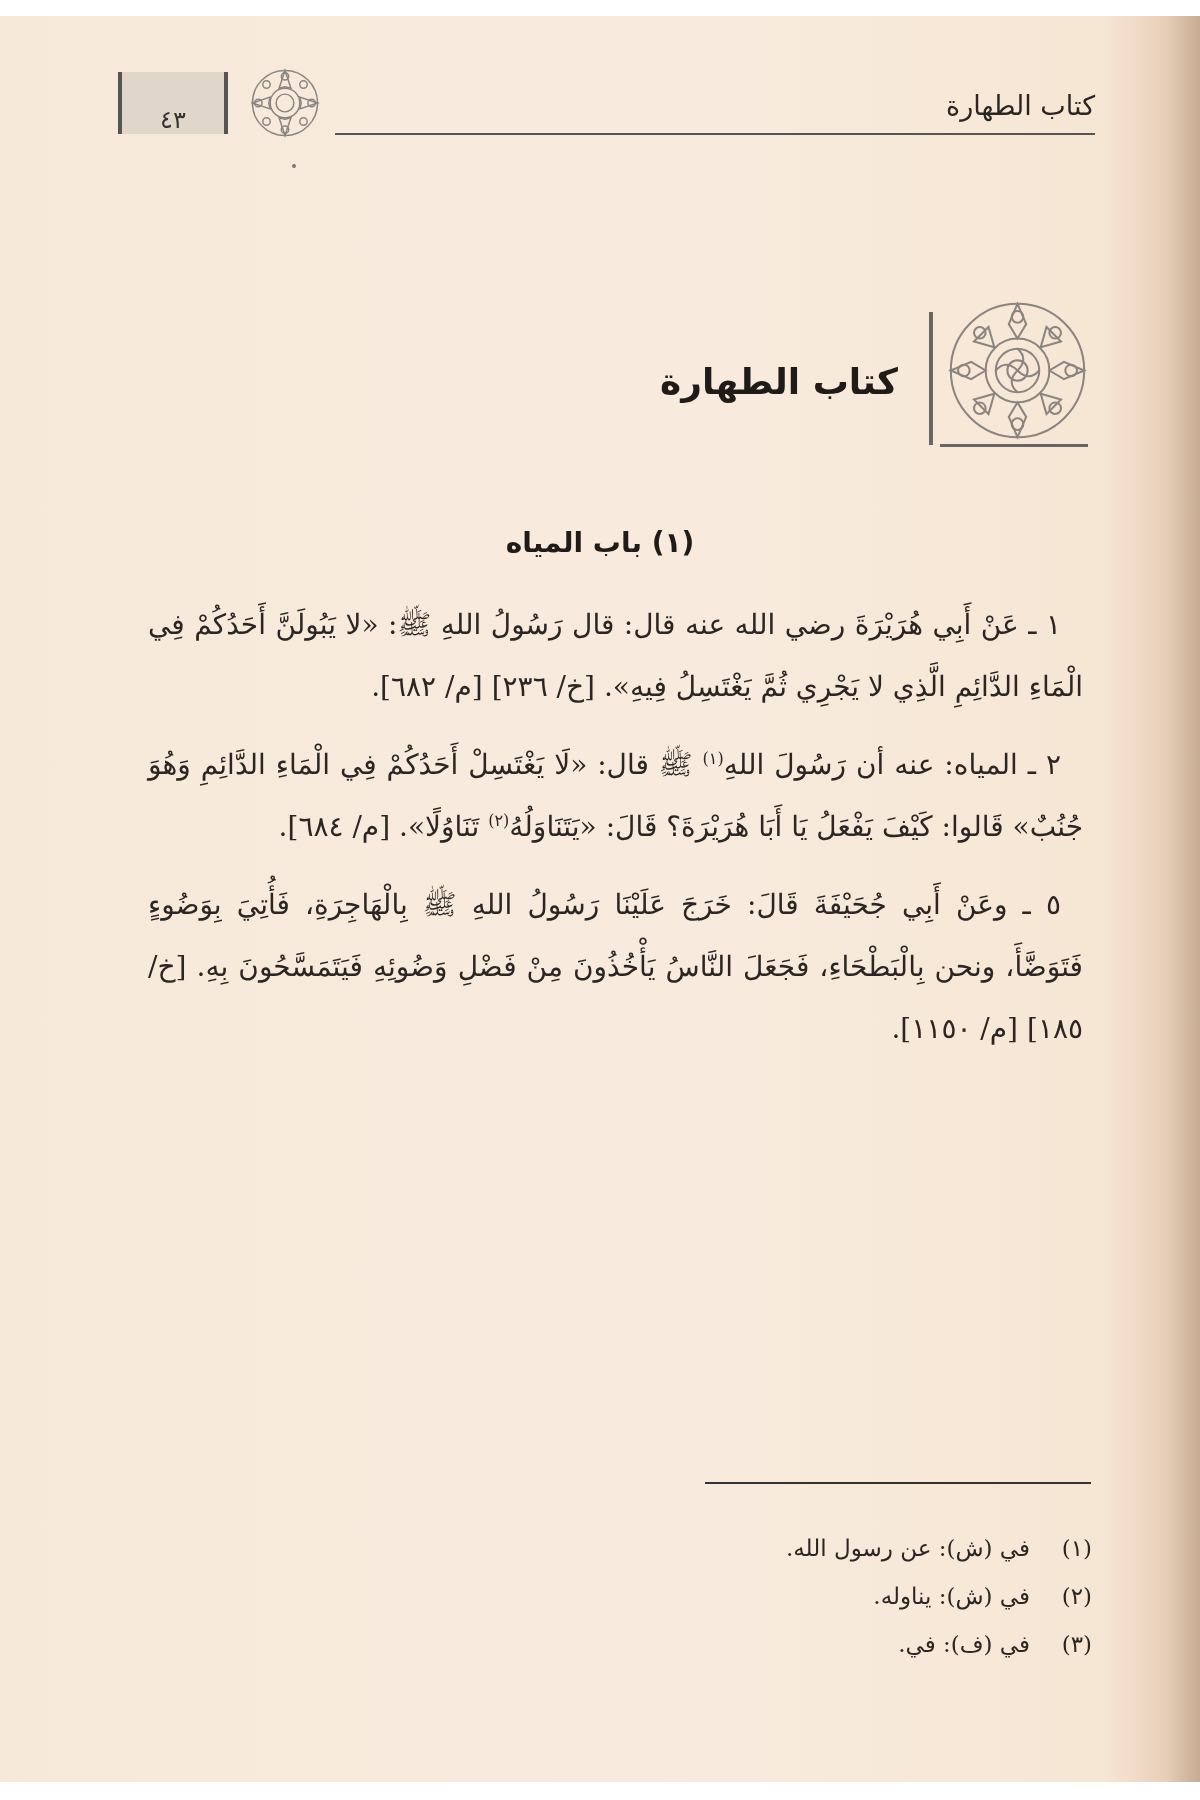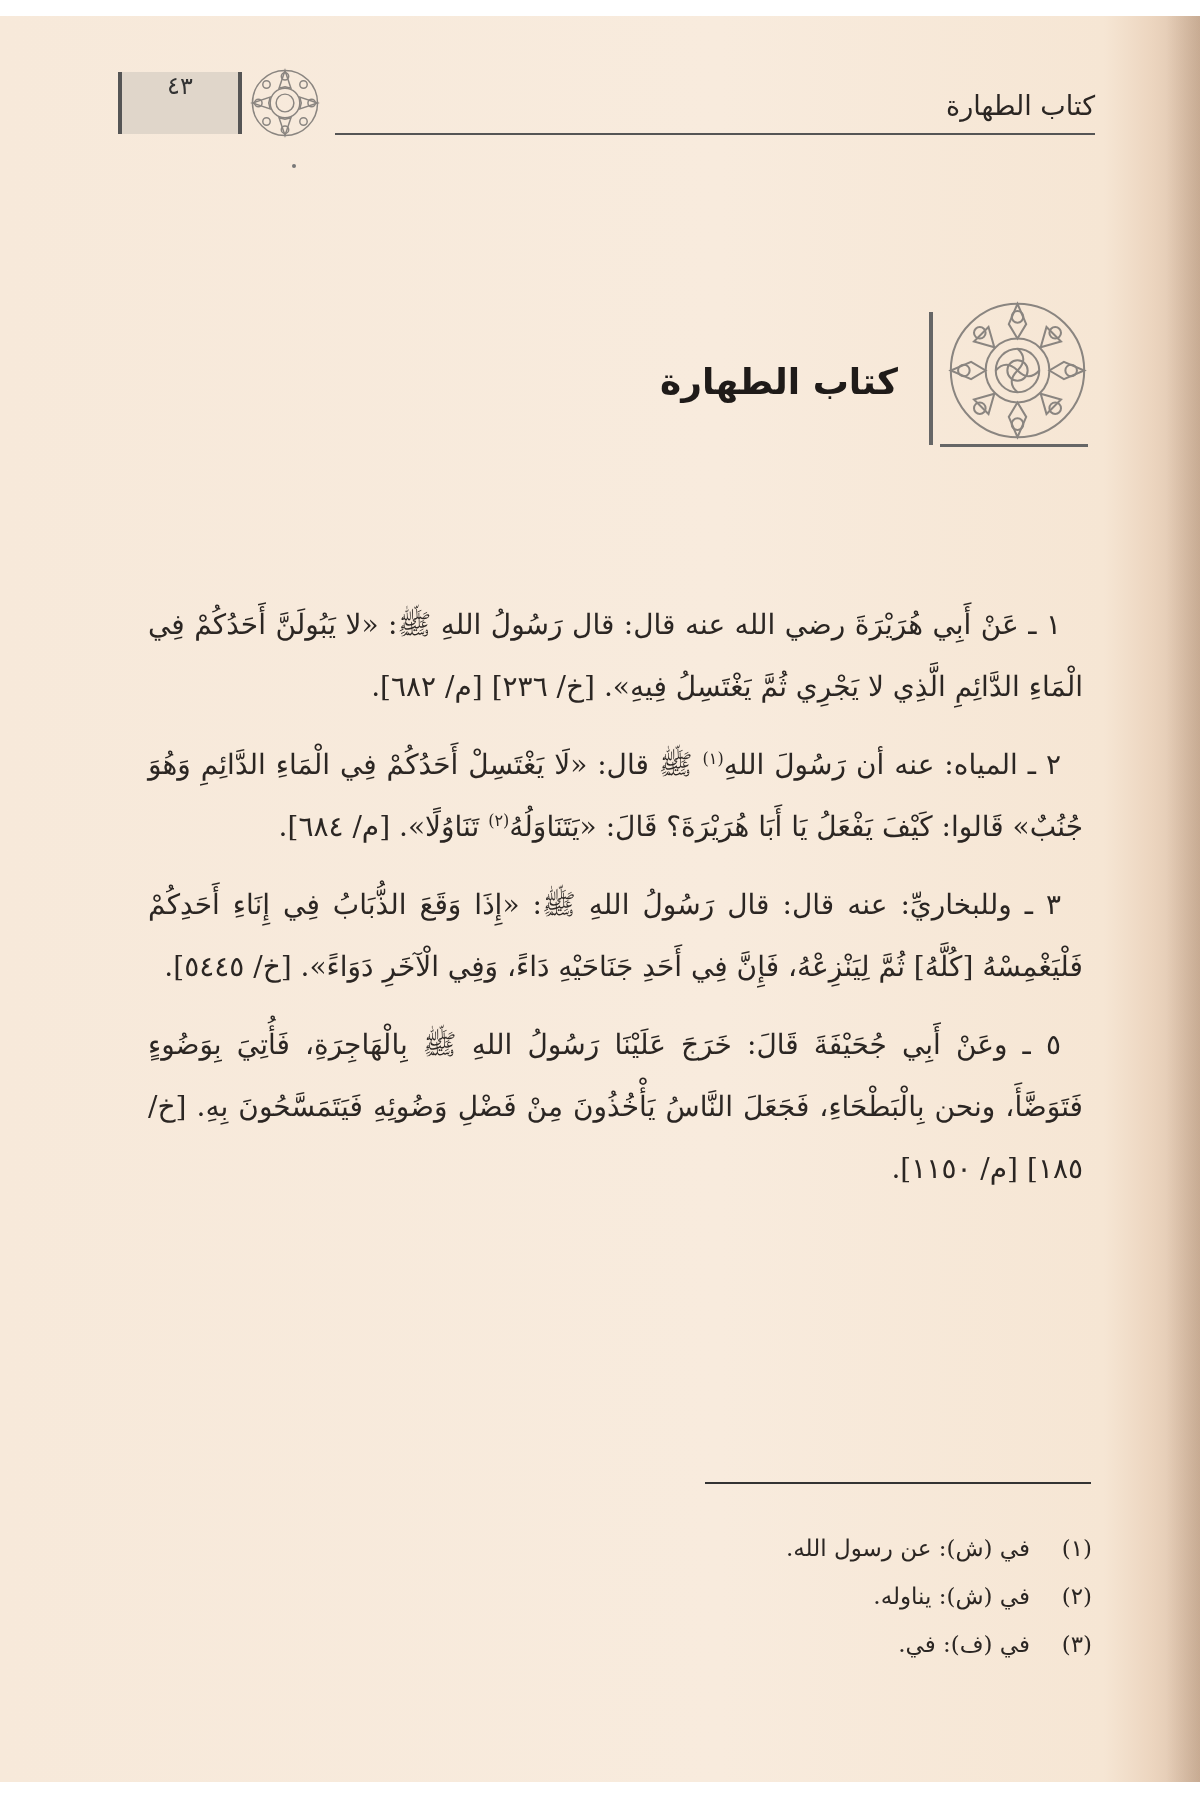--- a/index.html
+++ b/index.html
@@ -12,23 +12,23 @@
   .page {
     position: absolute; left: 0; top: 16px; width: 1200px; height: 1766px;
     background: linear-gradient(90deg, #f7e9da 0%, #f8ebdd 60%, #f6e6d4 92%, #ecd5bf 96%, #d9bfa8 100%);
   }
   .page-shadow-right {
     position: absolute; right: 0; top: 0; width: 34px; height: 100%;
     background: linear-gradient(90deg, rgba(0,0,0,0) 0%, rgba(120,80,50,0.18) 100%);
   }
   
   .page-number-box {
-    position: absolute; left: 118px; top: 56px; width: 124px; height: 62px;
+    position: absolute; left: 118px; top: 56px; width: 110px; height: 62px;
     background: #e0d6ca; border-left: 4px solid #555; border-right: 4px solid #555;
-    box-sizing: border-box; display: flex; align-items: flex-start; justify-content: center;
+    box-sizing: border-box; display: flex; align-items: flex-end; justify-content: center;
     font-family: "DejaVu Sans", sans-serif; font-size: 24px; color: #333;
   }
   .header-ornament {
     position: absolute; left: 248px; top: 50px; width: 74px; height: 74px;
   }
   .header-rule {
     position: absolute; left: 335px; top: 117px; width: 760px; height: 2px; background: #555;
   }
   .running-title {
     position: absolute; right: 105px; top: 74px; direction: rtl;
@@ -120,33 +120,30 @@
           <circle cx="76" cy="76" r="4"></circle>
       </g>
       <path d="M50 28 L56 18 L50 4 L44 18 Z M50 72 L56 82 L50 96 L44 82 Z M28 50 L18 56 L4 50 L18 44 Z M72 50 L82 56 L96 50 L82 44 Z"></path>
       <path d="M34 34 L30 20 L20 30 Z M66 34 L70 20 L80 30 Z M34 66 L20 70 L30 80 Z M66 66 L80 70 L70 80 Z"></path>
       <path d="M50 35 Q58 42 50 50 Q42 58 50 65 M35 50 Q42 42 50 50 Q58 58 65 50"></path>
     </g>
   </svg>
   <div class="chapter-rule"></div>
   <div class="chapter-title">كتاب الطهارة</div>
 
+  <div class="section-title">(١) باب المياه</div>
 
   <div class="body-text">
     <p class="hadith">
       <span class="num">١</span>
       <span>ـ عَنْ أَبِي هُرَيْرَةَ رضي الله عنه قال: قال رَسُولُ اللهِ ﷺ: «لا يَبُولَنَّ أَحَدُكُمْ فِي الْمَاءِ الدَّائِمِ الَّذِي لا يَجْرِي ثُمَّ يَغْتَسِلُ فِيهِ». [خ/ ٢٣٦] [م/ ٦٨٢].</span>
     </p>
     <p class="hadith">
       <span class="num">٢</span>
       <span>ـ المياه: عنه أن رَسُولَ اللهِ</span><sup class="fn">(١)</sup><span> ﷺ قال: «لَا يَغْتَسِلْ أَحَدُكُمْ فِي الْمَاءِ الدَّائِمِ وَهُوَ جُنُبٌ» قَالوا: كَيْفَ يَفْعَلُ يَا أَبَا هُرَيْرَةَ؟ قَالَ: «يَتَنَاوَلُهُ</span><sup class="fn">(٢)</sup><span> تَنَاوُلًا». [م/ ٦٨٤].</span>
-    </p>
-    <p class="hadith">
-      <span class="num">٣</span>
-      <span>ـ وللبخاريِّ: عنه قال: قال رَسُولُ اللهِ ﷺ: «إِذَا وَقَعَ الذُّبَابُ فِي إِنَاءِ أَحَدِكُمْ فَلْيَغْمِسْهُ [كُلَّهُ] ثُمَّ لِيَنْزِعْهُ، فَإِنَّ فِي أَحَدِ جَنَاحَيْهِ دَاءً، وَفِي الْآخَرِ دَوَاءً». [خ/ ٥٤٤٥].</span>
     </p>
     <p class="hadith">
       <span class="num">٥</span>
       <span>ـ وعَنْ أَبِي جُحَيْفَةَ قَالَ: خَرَجَ عَلَيْنَا رَسُولُ اللهِ ﷺ بِالْهَاجِرَةِ، فَأُتِيَ بِوَضُوءٍ فَتَوَضَّأَ، ونحن بِالْبَطْحَاءِ، فَجَعَلَ النَّاسُ يَأْخُذُونَ مِنْ فَضْلِ وَضُوئِهِ فَيَتَمَسَّحُونَ بِهِ. [خ/ ١٨٥] [م/ ١١٥٠].</span>
     </p>
   </div>
 
   <div class="footnote-rule"></div>
   <div class="footnotes">
     <div class="footnote">

